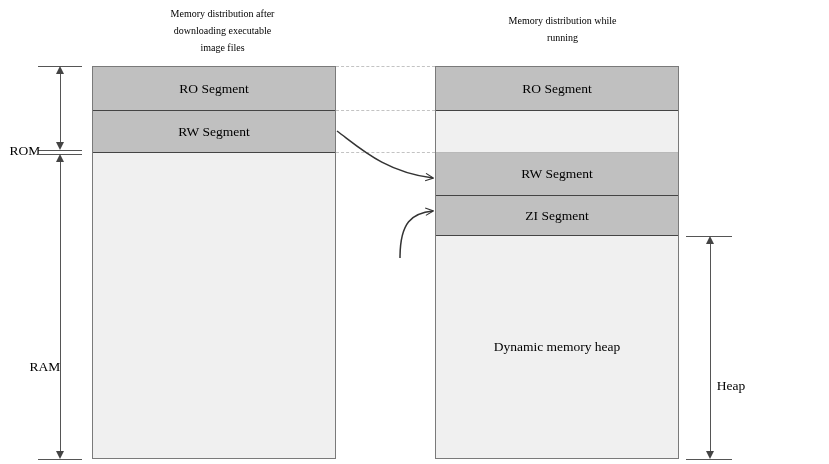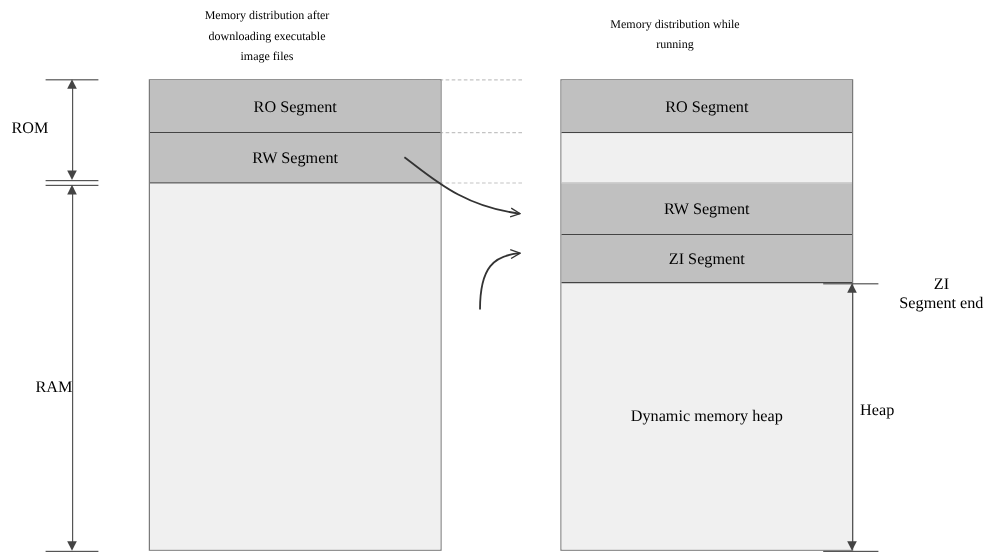--- a/index.html
+++ b/index.html
@@ -25,21 +25,20 @@
     white-space: pre-line;
   }
   #title-left  { left: 100px; top: 5px;  width: 245px; }
   #title-right { left: 440px; top: 12px; width: 245px; }
 
   .membox {
     position: absolute;
     box-sizing: border-box;
     border: 1px solid #7a7a7a;
     background: #f0f0f0;
-    margin-left: 32px;
   }
   #box-left  { left: 92px;  top: 66px; width: 244px; height: 393px; }
   #box-right { left: 435px; top: 66px; width: 244px; height: 393px; }
 
   .seg {
     position: absolute;
     box-sizing: border-box;
     left: 0;
     width: 100%;
     display: flex;
@@ -90,20 +89,21 @@
   .arrow-up   { border-bottom: 8px solid #444; }
   .arrow-down { border-top: 8px solid #444; }
 
   .dimlabel {
     position: absolute;
     font-size: 13.5px;
     text-align: center;
     color: #000;
     white-space: pre-line;
     line-height: 16px;
+    margin-top: 44px;
   }
 
   svg.overlay {
     position: absolute;
     left: 0; top: 0;
     width: 829px;
     height: 464px;
     pointer-events: none;
   }
 </style>
@@ -165,22 +165,20 @@
   <div class="vbar" style="left:60px; top:157px; height:298px;"></div>
   <div class="arrowhead arrow-up" style="left:56px; top:154px;"></div>
   <div class="arrowhead arrow-down" style="left:56px; top:451px;"></div>
   <div class="dimlabel" style="left:0px; top:315px; width:50px;padding-left:20px;">RAM</div>
 
   <div class="tick" style="left:686px; top:236px; width:46px;"></div>
   <div class="tick" style="left:686px; top:459px; width:46px;"></div>
   <div class="vbar" style="left:710px; top:239px; height:216px;"></div>
   <div class="arrowhead arrow-up" style="left:706px; top:236px;"></div>
   <div class="arrowhead arrow-down" style="left:706px; top:451px;"></div>
-  <div class="dimlabel" style="left:740px; top:229px; width:89px;">ZI
-Segment end</div>
   <div class="dimlabel" style="left:691px; top:334px; width:80px;">Heap</div>
 
   <svg class="overlay" viewBox="0 0 829 464">
     <defs>
       <marker id="ah" markerWidth="9" markerHeight="9" refX="8" refY="4.5" orient="auto" markerUnits="userSpaceOnUse">
         <path d="M0.5,0.8 L8.5,4.5 L0.5,8.2" fill="none" stroke="#333" stroke-width="1.1"></path>
       </marker>
     </defs>
     <path d="M337,131 C360,148 385,172 433,178" fill="none" stroke="#333" stroke-width="1.5" marker-end="url(#ah)"></path>
     <path d="M400,258 C400,222 412,213 433,211" fill="none" stroke="#333" stroke-width="1.5" marker-end="url(#ah)"></path>

